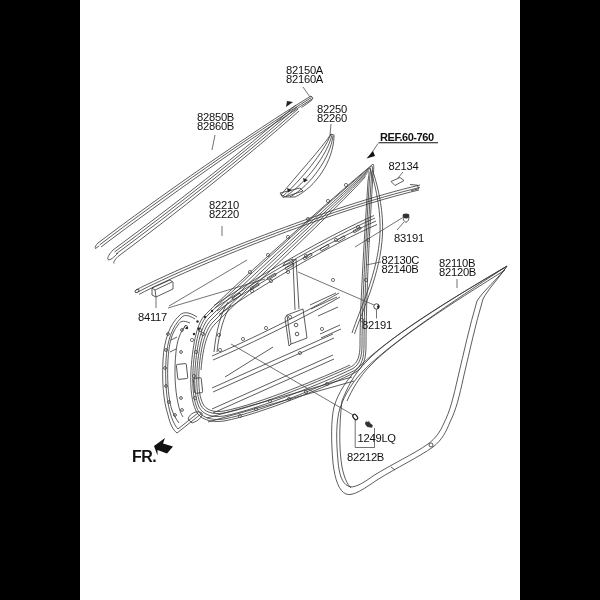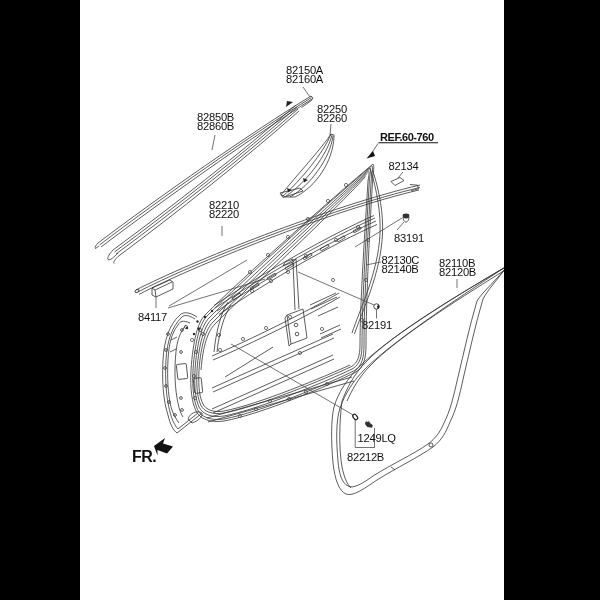--- a/index.html
+++ b/index.html
@@ -1,16 +1,16 @@
 <!DOCTYPE html>
 <html><head>
 <meta charset="utf-8">
 <style>
 html,body{margin:0;padding:0;background:#000;}
-#page{position:relative;width:504px;height:600px;background:#000;overflow:hidden;}
+#page{position:relative;width:600px;height:600px;background:#000;overflow:hidden;}
 svg{position:absolute;left:0;top:0;}
 text{font-family:"Liberation Sans",sans-serif;fill:#111;}
 .lb{font-size:11.2px;letter-spacing:-0.25px;}
 .ln{stroke:#333;fill:none;stroke-width:0.8;}
 .lt{stroke:#444;fill:none;stroke-width:0.75;}
 </style>
 </head>
 <body>
 <div id="page">
 <svg width="600" height="600" viewBox="0 0 600 600">

